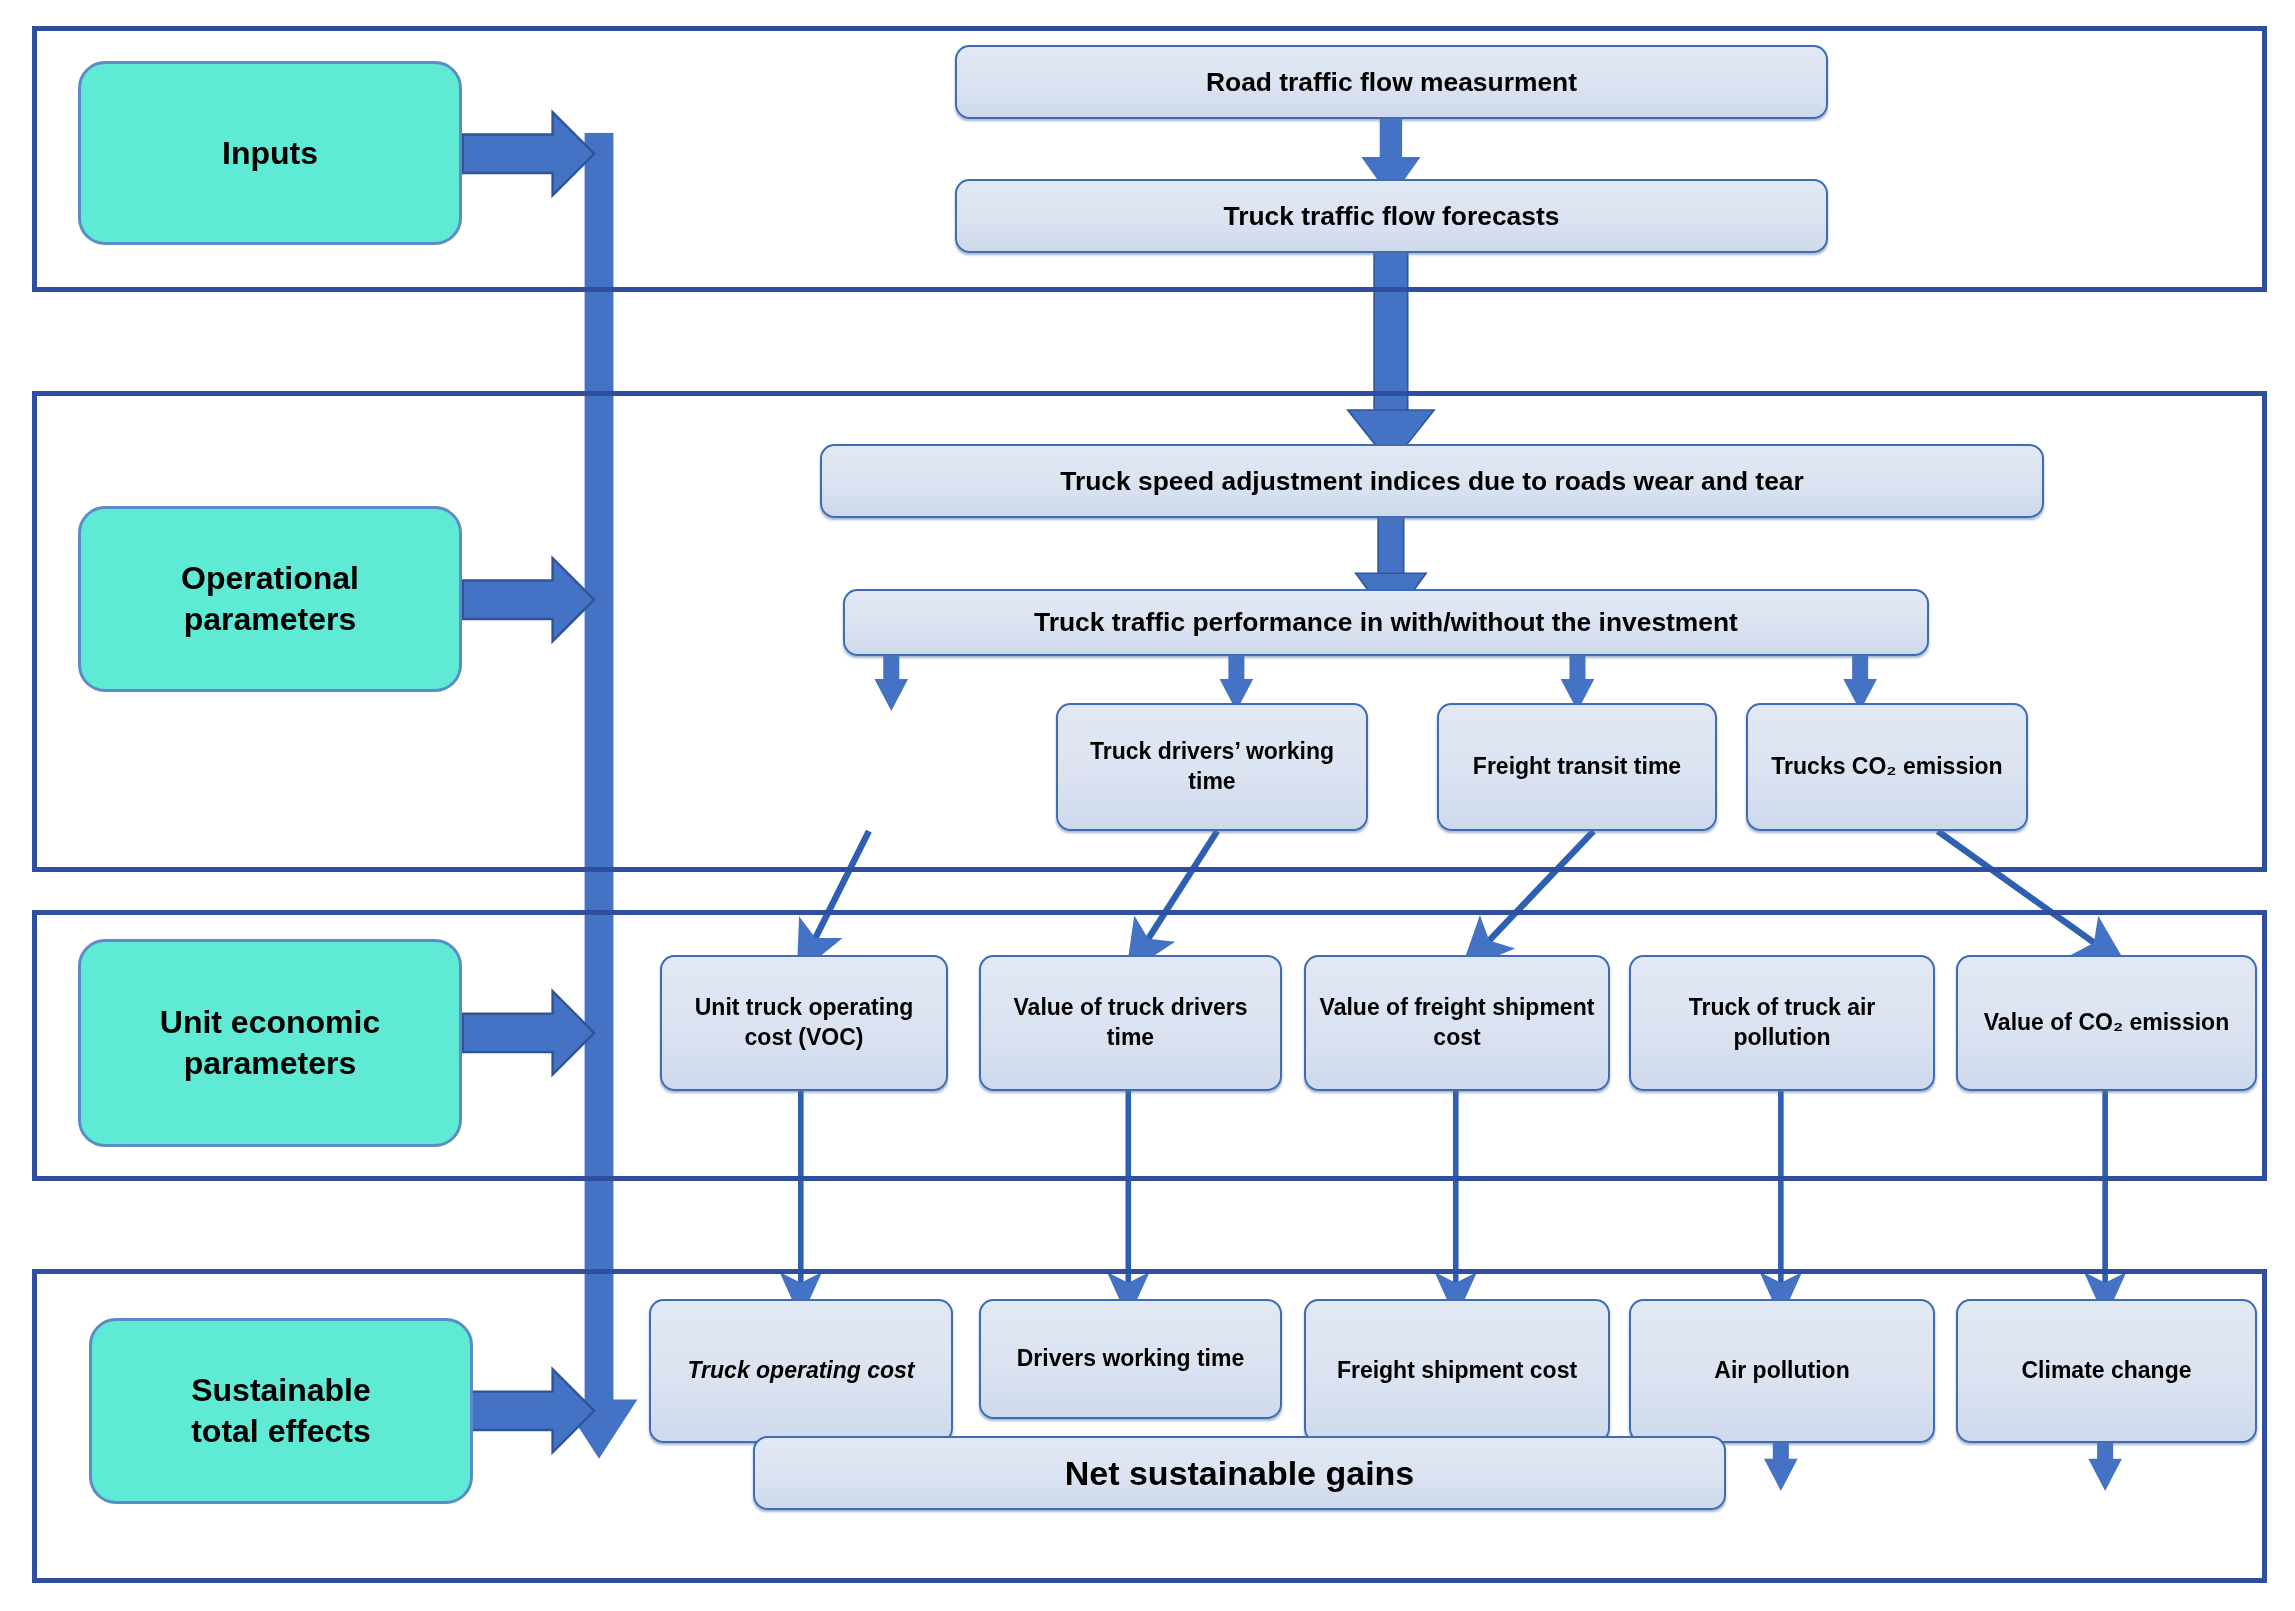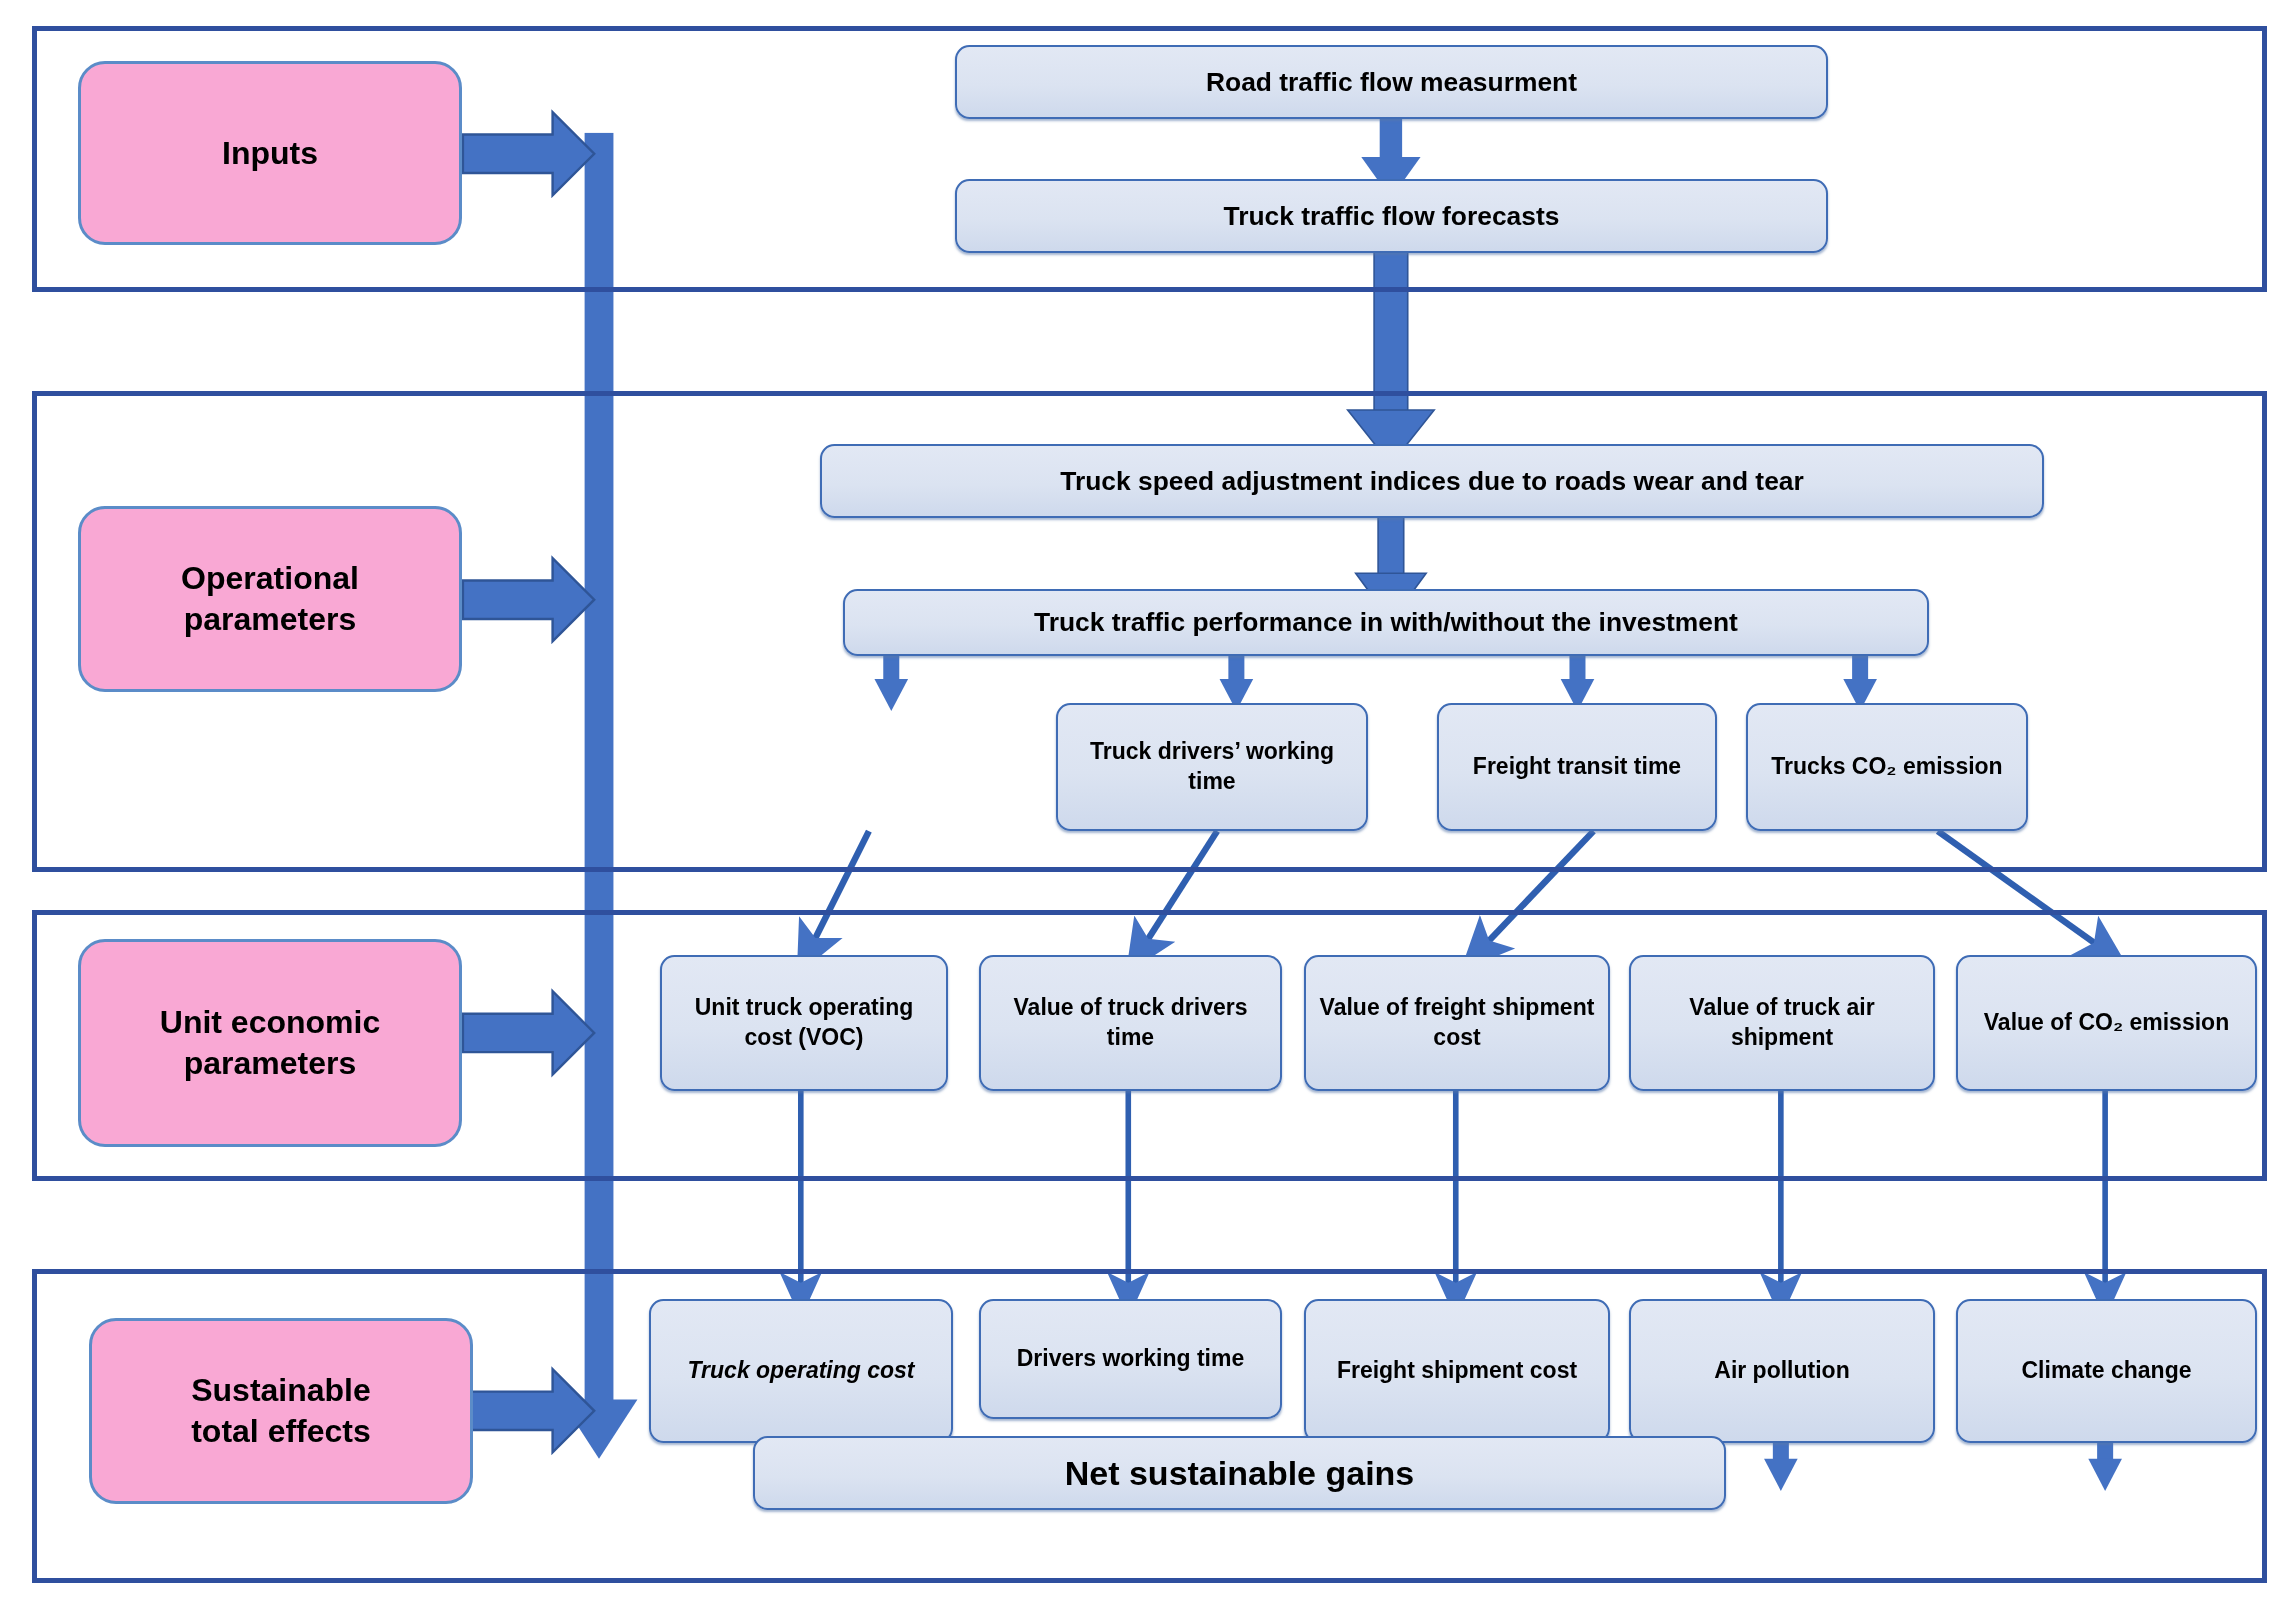--- a/index.html
+++ b/index.html
@@ -25,21 +25,21 @@
     border: 5.6px solid #2f4f9e;
     background: transparent;
   }
 
   
   .cat-pill {
     position: absolute;
     box-sizing: border-box;
     border: 3.2px solid #5b8cc8;
     border-radius: 27px;
-    background: #f9a8d4;
+    background: #5eead4;
     display: flex;
     align-items: center;
     justify-content: center;
     text-align: center;
     font-weight: bold;
     font-size: 32px;
     color: #000000;
     line-height: 1.28;
     padding: 0 14.4px;
   }
@@ -227,21 +227,21 @@
   <div class="pbox small" style="left:636px; top:955px; width:288px; height:136px;margin-left:24px;">
     <span>Unit truck operating cost (VOC)</span>
   </div>
   <div class="pbox small" style="left:979px; top:955px; width:303px; height:136px;">
     <span>Value of truck drivers time</span>
   </div>
   <div class="pbox small" style="left:1304px; top:955px; width:306px; height:136px;">
     <span>Value of freight shipment cost</span>
   </div>
   <div class="pbox small" style="left:1629px; top:955px; width:306px; height:136px;">
-    <span>Value of truck air shipment</span>
+    <span>Truck of truck air pollution</span>
   </div>
   <div class="pbox small" style="left:1956px; top:955px; width:301px; height:136px;">
     <span>Value of CO₂ emission</span>
   </div>
 
   <div class="pbox small" style="left:649px; top:1299px; width:304px; height:144px;font-style:italic;">
     <span>Truck operating cost</span>
   </div>
   <div class="pbox small" style="left:979px; top:1299px; width:303px; height:120px;">
     <span>Drivers working time</span>

